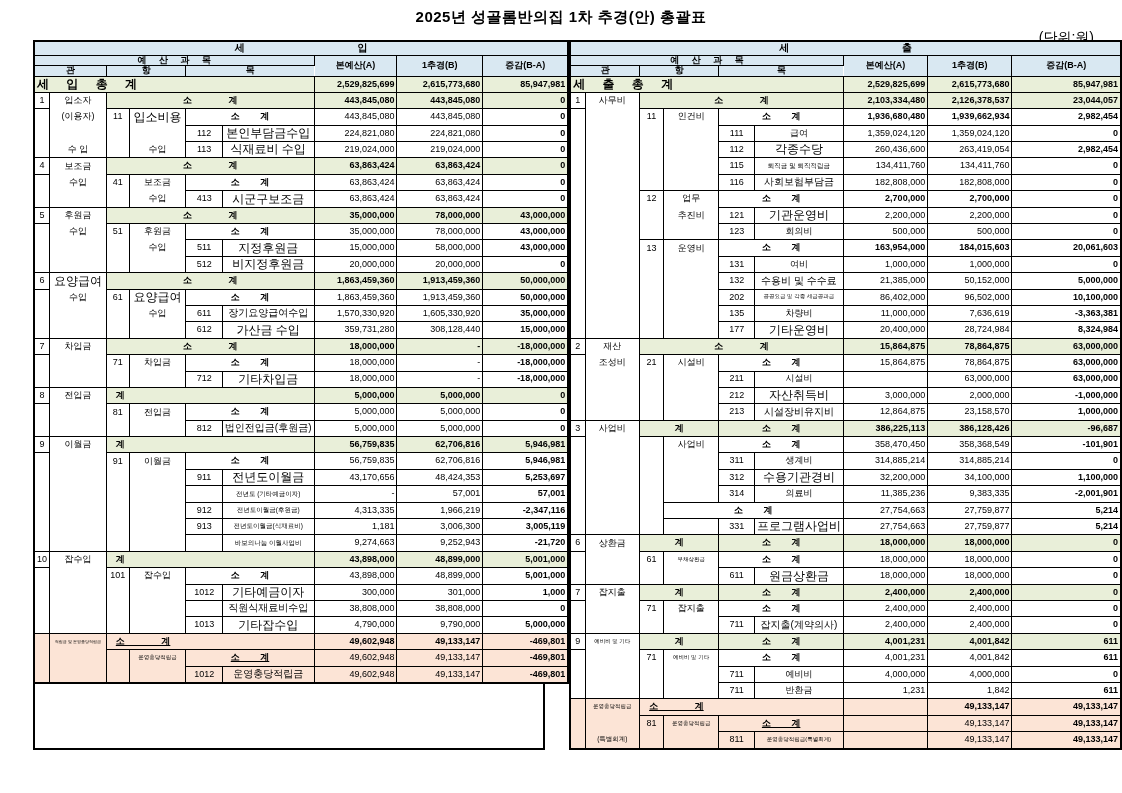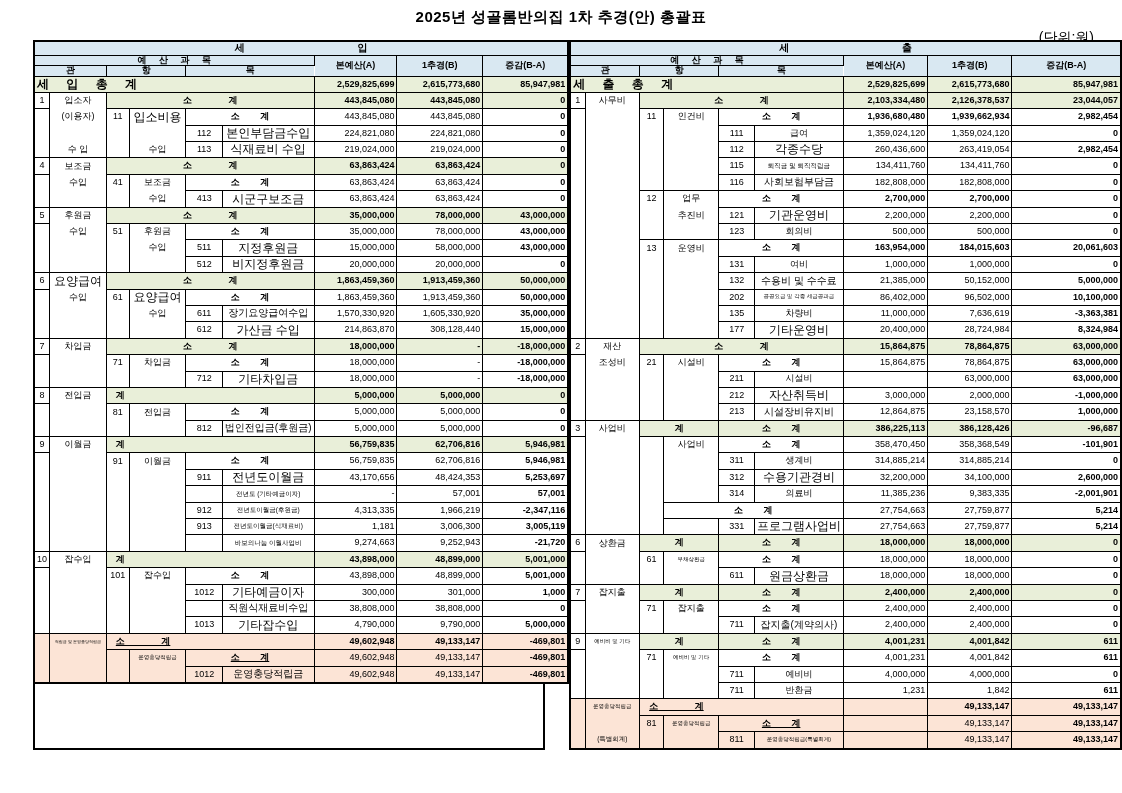--- a/index.html
+++ b/index.html
@@ -213,21 +213,21 @@
               <td class="r">1,605,330,920</td>
               <td class="r b">35,000,000</td>
             </tr>
             <tr>
               <td></td>
               <td></td>
               <td></td>
               <td></td>
               <td class="c">612</td>
               <td class="c f8">가산금 수입</td>
-              <td class="r">214,863,870</td>
+              <td class="r">359,731,280</td>
               <td class="r">308,128,440</td>
               <td class="r b">15,000,000</td>
             </tr>
             <tr class="sec">
               <td class="c">7</td>
               <td class="c nb">차입금</td>
               <td colspan="4" class="g sg b">소 계</td>
               <td class="g r b">18,000,000</td>
               <td class="g r b">-</td>
               <td class="g r b">-18,000,000</td>
@@ -717,21 +717,21 @@
             </tr>
             <tr>
               <td class="nb"></td>
               <td class="nb"></td>
               <td class="nb"></td>
               <td class="nb"></td>
               <td class="c">312</td>
               <td class="c f8">수용기관경비</td>
               <td class="r">32,200,000</td>
               <td class="r">34,100,000</td>
-              <td class="r b">2,600,000</td>
+              <td class="r b">1,100,000</td>
             </tr>
             <tr>
               <td class="nb"></td>
               <td class="nb"></td>
               <td class="nb"></td>
               <td></td>
               <td class="c">314</td>
               <td class="c">의료비</td>
               <td class="r">11,385,236</td>
               <td class="r">9,383,335</td>

